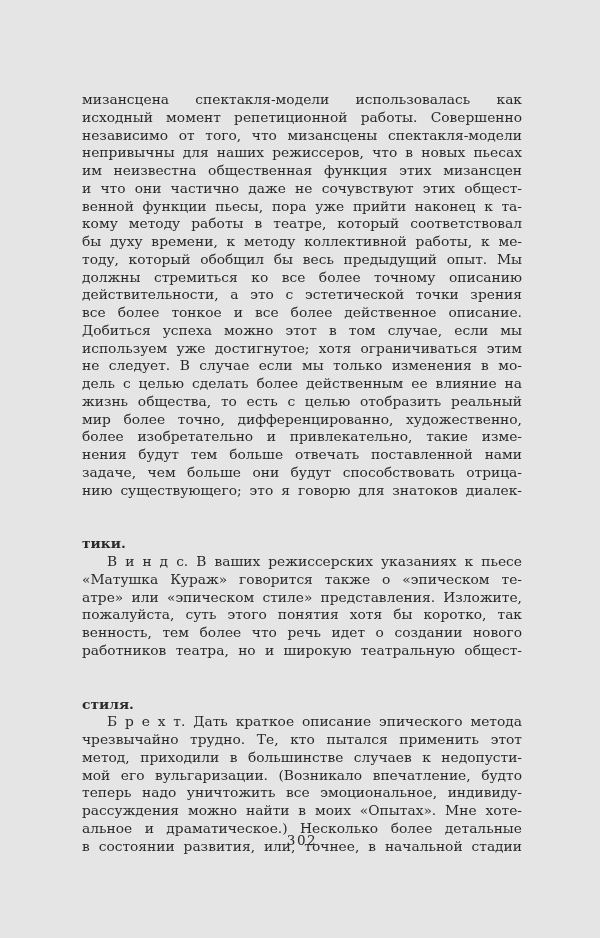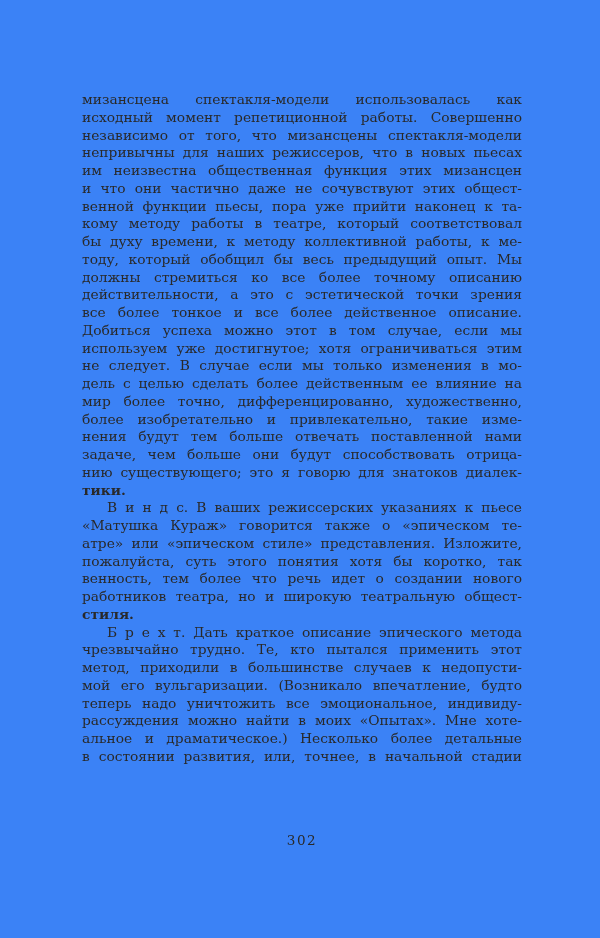--- a/index.html
+++ b/index.html
@@ -6,21 +6,21 @@
     margin: 0;
     padding: 0;
     width: 600px;
     height: 938px;
     background: #f9f9f7;
   }
   .page {
     position: relative;
     width: 600px;
     height: 938px;
-    background: #3b82f6;
+    background: #e5e5e5;
     font-family: "DejaVu Serif", serif;
     overflow: hidden;
   }
   .textblock {
     position: absolute;
     left: 82px;
     top: 91px;
     width: 440px;
     color: #292929;
     font-size: 13.8px;
@@ -28,20 +28,21 @@
   }
   .line {
     height: 17.75px;
     white-space: nowrap;
     text-align: justify;
     text-align-last: justify;
   }
   .line.flush {
     text-align: left;
     text-align-last: left;
+    margin-top: 36px;
   }
   .line.indent {
     text-indent: 25px;
   }
   .line.bold {
     font-weight: 700;
   }
   .pagenum {
     position: absolute;
     left: 82px;
@@ -69,20 +70,21 @@
       <div class="line">кому методу работы в театре, который соответствовал</div>
       <div class="line">бы духу времени, к методу коллективной работы, к ме-</div>
       <div class="line">тоду, который обобщил бы весь предыдущий опыт. Мы</div>
       <div class="line">должны стремиться ко все более точному описанию</div>
       <div class="line">действительности, а это с эстетической точки зрения</div>
       <div class="line">все более тонкое и все более действенное описание.</div>
       <div class="line">Добиться успеха можно этот в том случае, если мы</div>
       <div class="line">используем уже достигнутое; хотя ограничиваться этим</div>
       <div class="line">не следует. В случае если мы только изменения в мо-</div>
       <div class="line">дель с целью сделать более действенным ее влияние на</div>
+      <div class="line">жизнь общества, то есть с целью отобразить реальный</div>
       <div class="line">мир более точно, дифференцированно, художественно,</div>
       <div class="line">более изобретательно и привлекательно, такие изме-</div>
       <div class="line">нения будут тем больше отвечать поставленной нами</div>
       <div class="line">задаче, чем больше они будут способствовать отрица-</div>
       <div class="line">нию существующего; это я говорю для знатоков диалек-</div>
       <div class="line flush bold">тики.</div>
       <div class="line indent">В и н д с. В ваших режиссерских указаниях к пьесе</div>
       <div class="line">«Матушка Кураж» говорится также о «эпическом те-</div>
       <div class="line">атре» или «эпическом стиле» представления. Изложите,</div>
       <div class="line">пожалуйста, суть этого понятия хотя бы коротко, так</div>

